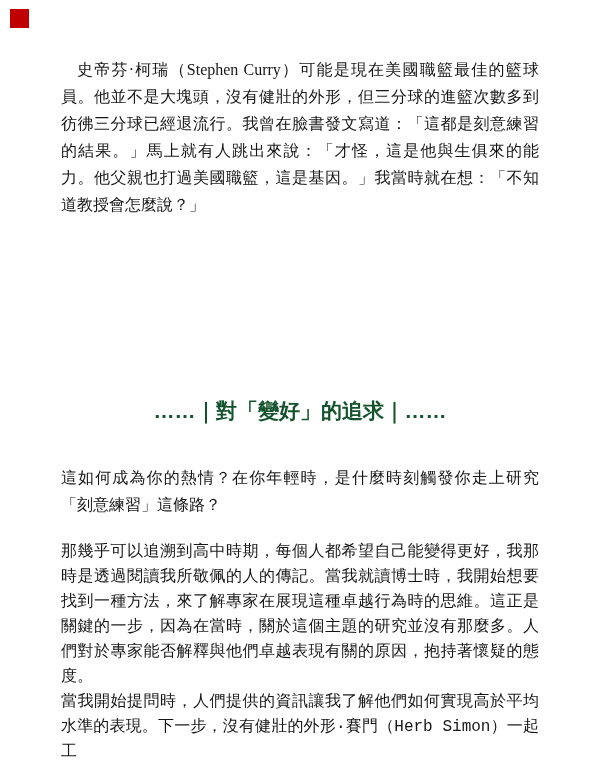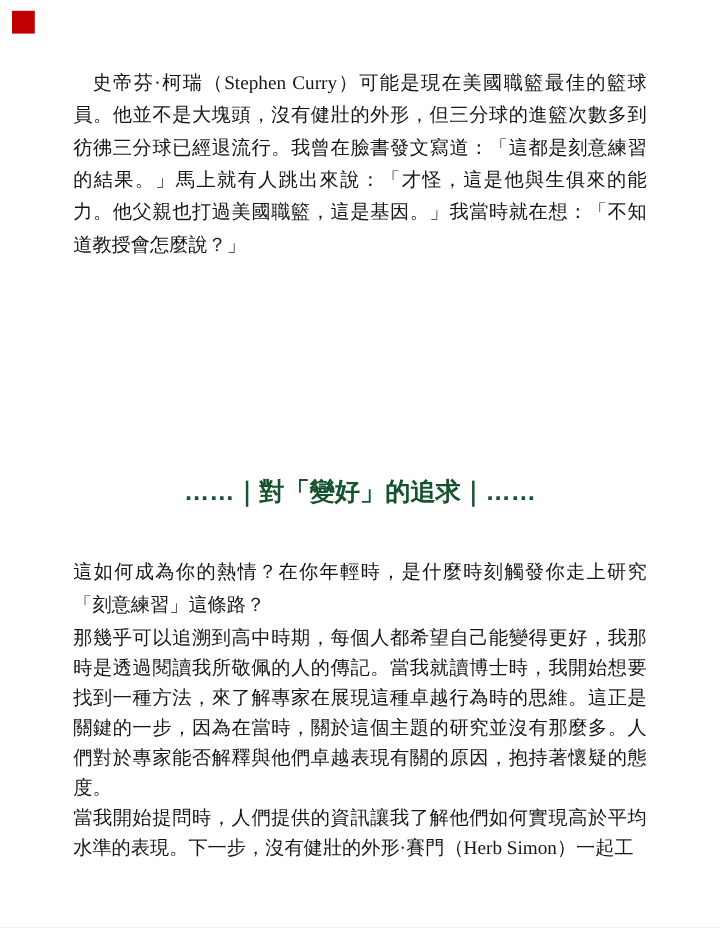--- a/index.html
+++ b/index.html
@@ -39,21 +39,21 @@
     top: 396px;
     width: 600px;
     text-align: center;
     font-family: "Liberation Sans", "DejaVu Sans", sans-serif;
     font-size: 21px;
     line-height: 30px;
     font-weight: 700;
     color: #000000;
   }
   #p3 { top: 464px; }
-  #p4 { top: 520px; line-height: 25px; }
+  #p4 { top: 540px; line-height: 25px; font-family: Liberation Mono, monospace; }
 </style>
 </head>
 <body>
 
 <div class="page" style="background: rgb(255, 255, 255); color: rgb(22, 22, 22);">
 
   <div class="marker" style="background: rgb(192, 0, 0);"></div>
 
   <div class="para" id="p1">史帝芬·柯瑞（Stephen Curry）可能是現在美國職籃最佳的籃球員。他並不是大塊頭，沒有健壯的外形，但三分球的進籃次數多到彷彿三分球已經退流行。我曾在臉書發文寫道：「這都是刻意練習的結果。」馬上就有人跳出來說：「才怪，這是他與生俱來的能力。他父親也打過美國職籃，這是基因。」我當時就在想：「不知道教授會怎麼說？」</div>
 

